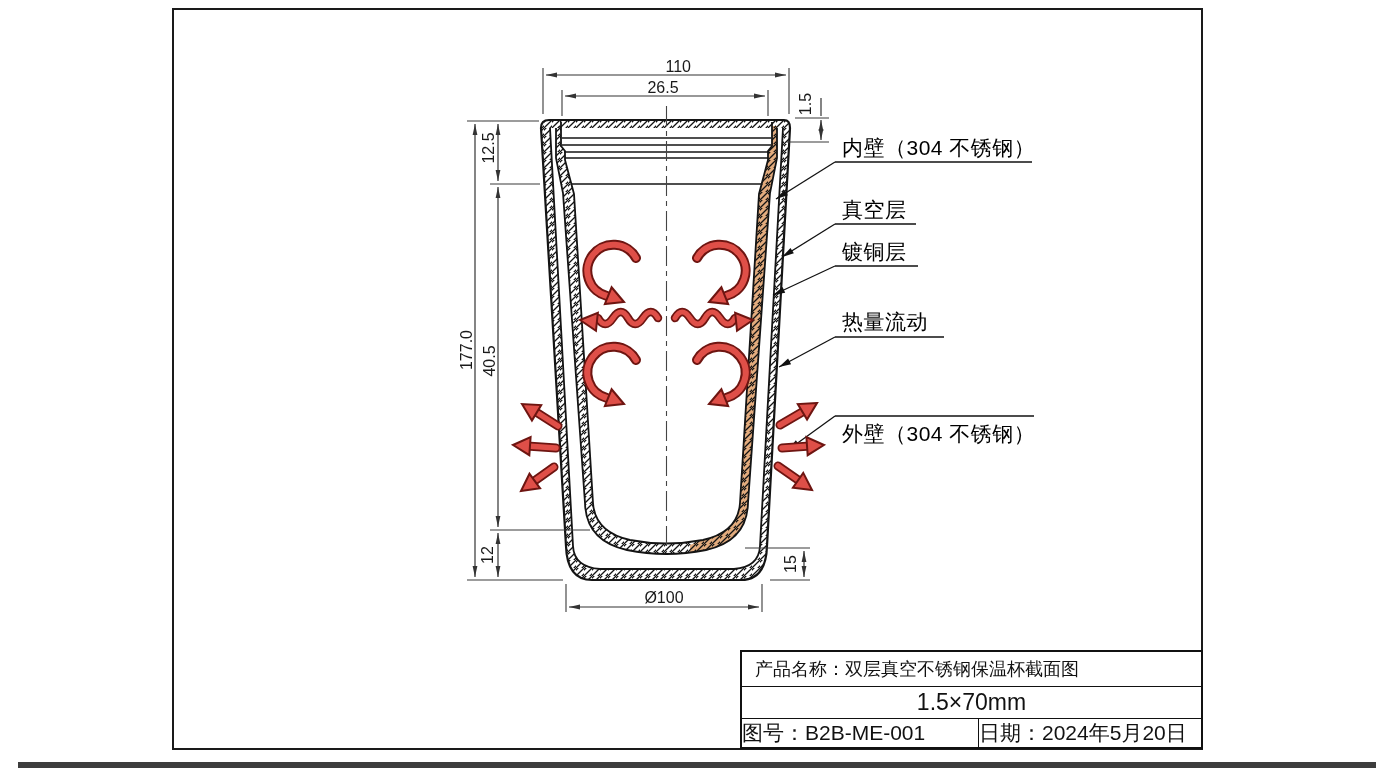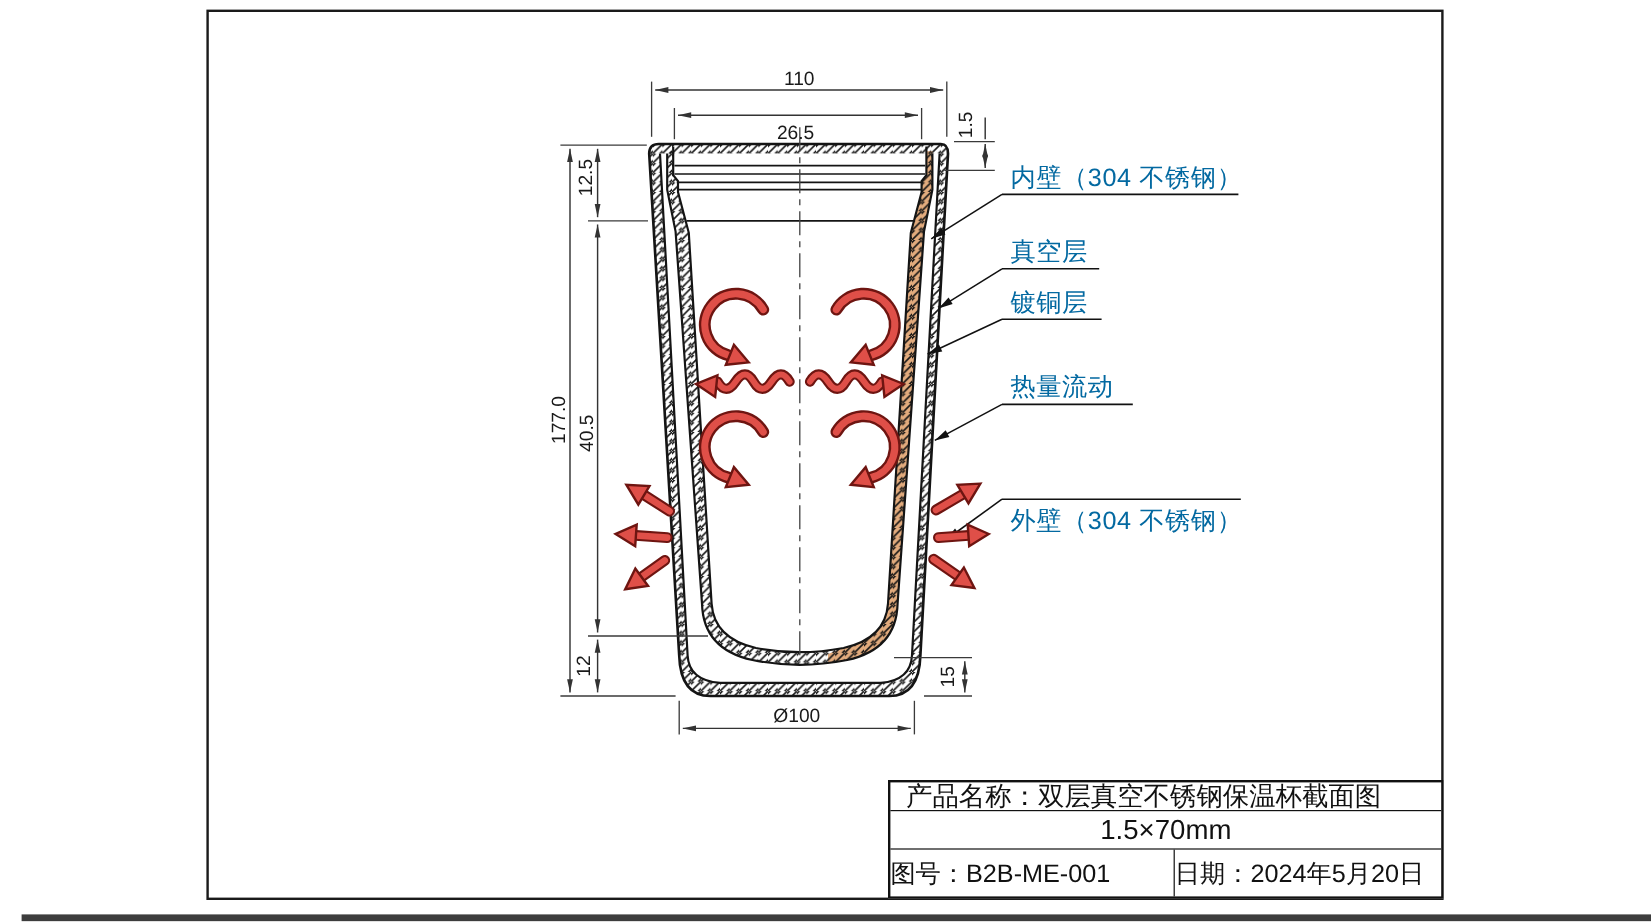--- a/index.html
+++ b/index.html
@@ -3,25 +3,25 @@
 <meta charset="utf-8">
 <style>
   html,body{margin:0;padding:0;background:#ffffff;}
   .canvas{position:relative;width:1376px;height:768px;background:#ffffff;overflow:hidden;
           font-family:"Liberation Sans","DejaVu Sans",sans-serif;color:#111;}
   .frame{position:absolute;left:172px;top:8px;width:1027px;height:738px;border:2px solid #1a1a1a;}
   .bottombar{position:absolute;left:18px;top:762px;width:1358px;height:6px;background:#3d3d3d;}
   svg.draw{position:absolute;left:0;top:0;}
   .dimtxt{position:absolute;font-size:16px;color:#1a1a1a;text-align:center;white-space:nowrap;}
   .rot{transform:rotate(-90deg);}
-  .callout{position:absolute;font-size:21px;color:#0369a1;white-space:nowrap;letter-spacing:0.5px;}
+  .callout{position:absolute;font-size:21px;color:#000000;white-space:nowrap;letter-spacing:0.5px;}
   .tblock{position:absolute;left:740px;top:650px;width:463px;height:99px;border:2px solid #111;
           box-sizing:border-box;background:#fff;display:flex;flex-direction:column;}
   .trow{box-sizing:border-box;display:flex;align-items:center;}
-  .trow1{height:24px;border-bottom:1.5px solid #111;font-size:22px;padding-left:13px;}
+  .trow1{height:35px;border-bottom:1.5px solid #111;font-size:18px;padding-left:13px;}
   .trow2{height:32px;border-bottom:1.5px solid #111;font-size:23px;justify-content:center;}
   .trow3{flex:1;display:flex;}
   .tcell{box-sizing:border-box;display:flex;align-items:center;font-size:21px;}
   .tcell1{width:237px;border-right:1.5px solid #111;}
   .tcell2{flex:1;text-align:center;}
 </style>
 </head>
 <body>
 
 <div class="canvas">
@@ -174,22 +174,22 @@
         <use href="#rhead" transform="translate(522,404) rotate(211)"></use>
         <use href="#rhead" transform="translate(513,445) rotate(184)"></use>
         <use href="#rhead" transform="translate(521,491) rotate(144)"></use>
         <use href="#rhead" transform="translate(817,403) rotate(-31)"></use>
         <use href="#rhead" transform="translate(824,445) rotate(-4)"></use>
         <use href="#rhead" transform="translate(812,490) rotate(35)"></use>
       </g>
     </g>
   </svg>
 
-  <div class="dimtxt" style="left:641px;top:58px;width:50px;">110</div>
-  <div class="dimtxt" style="left:633px;top:79px;width:60px;margin-top:24px;">26.5</div>
+  <div class="dimtxt" style="left:641px;top:58px;width:50px;text-align:right;">110</div>
+  <div class="dimtxt" style="left:633px;top:79px;width:60px;">26.5</div>
   <div class="dimtxt rot" style="left:776px;top:95px;width:60px;">1.5</div>
   <div class="dimtxt rot" style="left:437px;top:341px;width:60px;">177.0</div>
   <div class="dimtxt rot" style="left:459px;top:139px;width:60px;">12.5</div>
   <div class="dimtxt rot" style="left:460px;top:352px;width:60px;">40.5</div>
   <div class="dimtxt rot" style="left:458px;top:546px;width:60px;">12</div>
   <div class="dimtxt rot" style="left:761px;top:555px;width:60px;">15</div>
   <div class="dimtxt" style="left:624px;top:589px;width:80px;">Ø100</div>
 
   <div class="callout" style="left:842px;top:134px;">内壁（304 不锈钢）</div>
   <div class="callout" style="left:842px;top:196px;">真空层</div>

